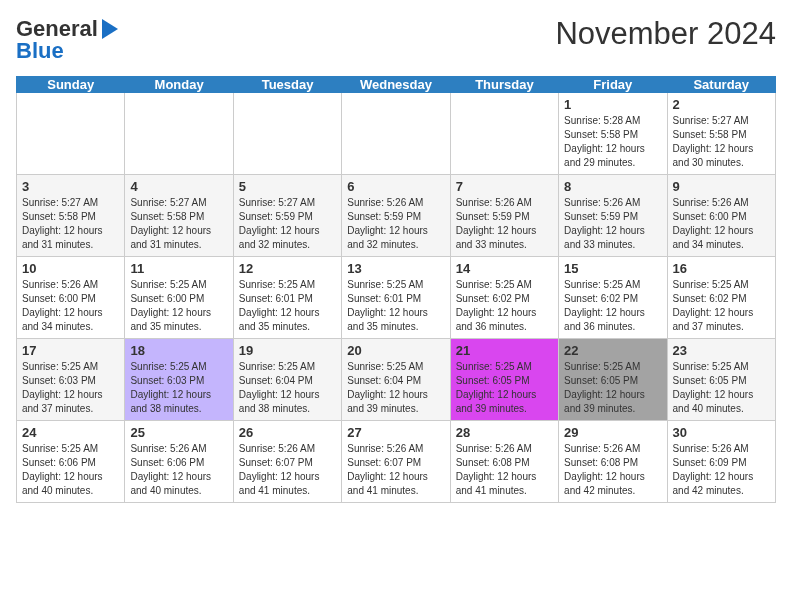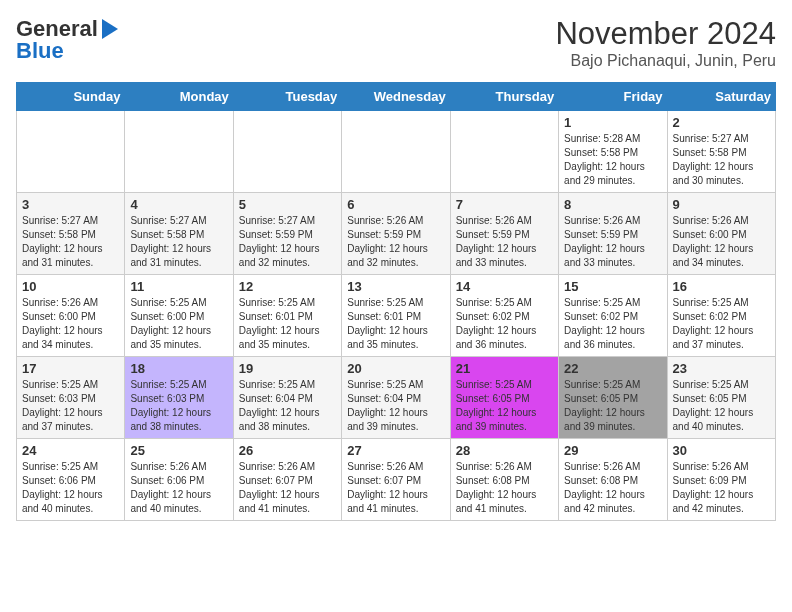--- a/index.html
+++ b/index.html
@@ -49,22 +49,22 @@
     table {
       width: 100%;
       border-collapse: collapse;
       table-layout: fixed;
     }
     th {
       background-color: #2d7fc1;
       color: #fff;
       font-size: 13px;
       font-weight: bold;
-      padding: 6px 4px;
-      text-align: right;
+      padding: 0 4px;
+      text-align: center;
       border: 1px solid #2d7fc1;
     }
     td {
       border: 1px solid #ccc;
       vertical-align: top;
       padding: 4px 5px;
       font-size: 10.5px;
       color: #333;
       height: 80px;
       background: #fff;
@@ -90,21 +90,20 @@
 <div class="header">
   <div class="logo">
     <div class="logo-top-row">
       <span style="font-size:22px;font-weight:bold;color:#333;">General</span>
       <span class="logo-arrow"></span>
     </div>
     <span style="font-size:22px;font-weight:bold;color:#1a6fc4;margin-top:-4px;">Blue</span>
   </div>
   <div class="title-section">
     <div class="month-title">November 2024</div>
-    <div class="location-title">Bajo Pichanaqui, Junin, Peru</div>
   </div>
 </div>
 
 <table>
   <thead>
     <tr>
     <th>Sunday</th>
         <th>Monday</th>
         <th>Tuesday</th>
         <th>Wednesday</th>

